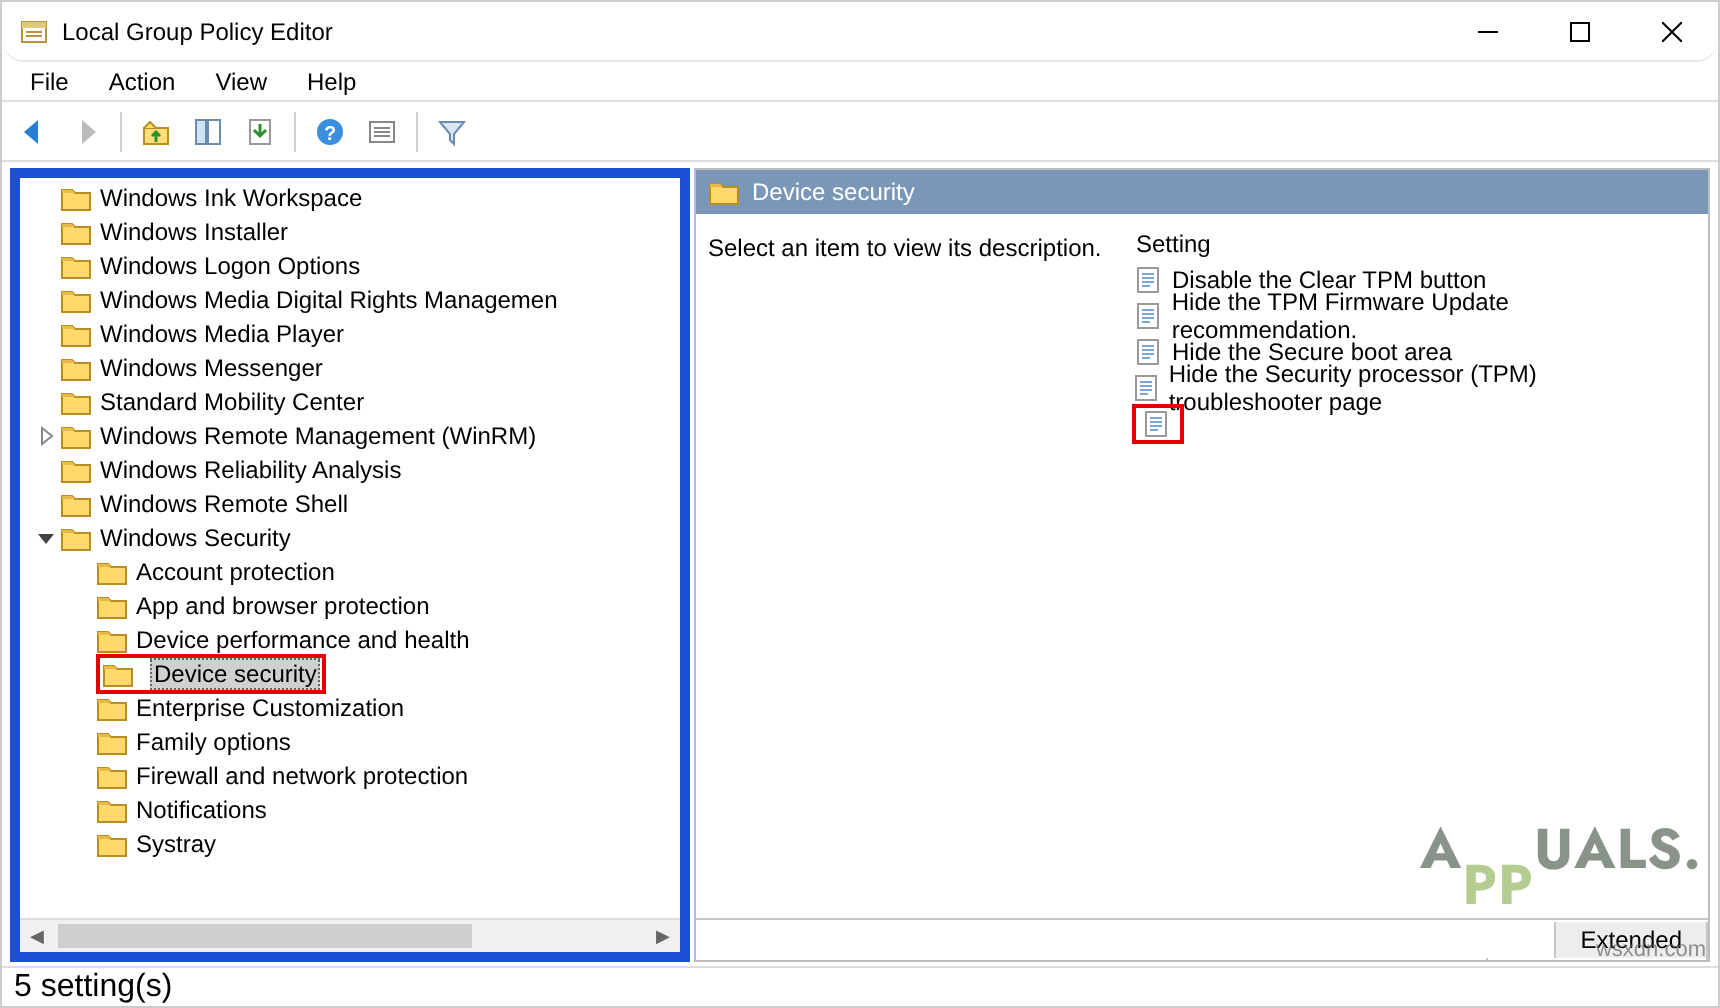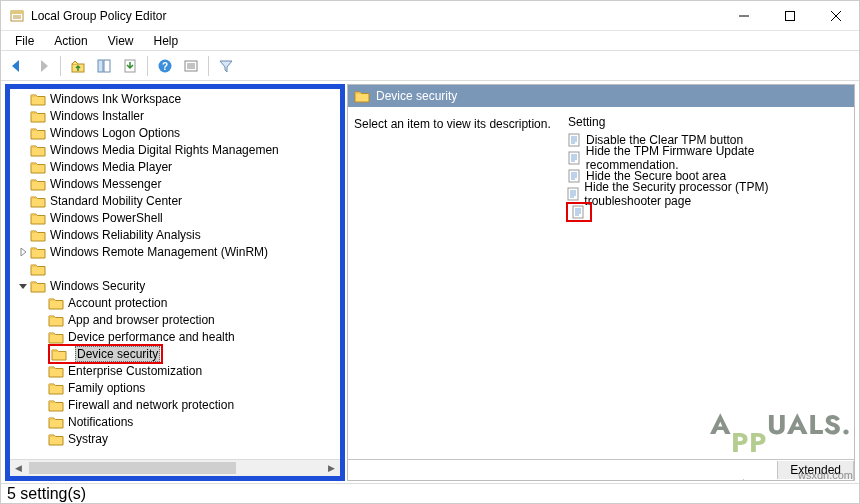--- a/index.html
+++ b/index.html
@@ -16,20 +16,21 @@
       position: relative;
     }
     
     .titlebar {
       display: flex;
       align-items: center;
       height: 30px;
       padding: 0 0 0 8px;
       background: #fff;
       border-bottom: 1px solid #e5e5e5;
+      border-radius: 11px;
     }
     .titlebar .app-icon {
       width: 16px; height: 16px;
       margin-right: 6px;
       display: inline-flex; align-items:center; justify-content:center;
     }
     .titlebar .title { flex: 0 0 auto; }
     .titlebar .spacer { flex: 1; }
     .win-controls { display: flex; height: 100%; }
     .win-btn {
@@ -377,51 +378,45 @@
               </svg></span>
             <span class="label">Windows Messenger</span>
           </div>
           <div class="tree-row indent-0">
             <span class="folder-ico"><svg width="16" height="14" viewBox="0 0 16 14">
                 <path d="M1 3 L6 3 L7.5 4.5 L15 4.5 L15 13 L1 13 Z" fill="#ffd96b" stroke="#b98e20"></path>
                 <path d="M1 3 L6 3 L7.5 4.5 L1 4.5 Z" fill="#e8b84a"></path>
               </svg></span>
             <span class="label">Standard Mobility Center</span>
           </div>
-          <div class="tree-row indent-0">
-            <span class="folder-ico"><svg width="16" height="14" viewBox="0 0 16 14">
-                <path d="M1 3 L6 3 L7.5 4.5 L15 4.5 L15 13 L1 13 Z" fill="#ffd96b" stroke="#b98e20"></path>
-                <path d="M1 3 L6 3 L7.5 4.5 L1 4.5 Z" fill="#e8b84a"></path>
-              </svg></span>
-            <span class="label">Windows PowerShell</span>
-          </div>
-          <div class="tree-row indent-0">
-            <span class="folder-ico"><svg width="16" height="14" viewBox="0 0 16 14">
-                <path d="M1 3 L6 3 L7.5 4.5 L15 4.5 L15 13 L1 13 Z" fill="#ffd96b" stroke="#b98e20"></path>
-                <path d="M1 3 L6 3 L7.5 4.5 L1 4.5 Z" fill="#e8b84a"></path>
-              </svg></span>
-            <span class="label">Windows Reliability Analysis</span>
-          </div>
           <div class="tree-row indent-0 has-twisty">
             <span class="twisty">
               <svg width="10" height="10" viewBox="0 0 10 10">
                 <path d="M3 1 L8 5 L3 9 Z" fill="none" stroke="#888"></path>
               </svg>
             </span>
             <span class="folder-ico"><svg width="16" height="14" viewBox="0 0 16 14">
                 <path d="M1 3 L6 3 L7.5 4.5 L15 4.5 L15 13 L1 13 Z" fill="#ffd96b" stroke="#b98e20"></path>
                 <path d="M1 3 L6 3 L7.5 4.5 L1 4.5 Z" fill="#e8b84a"></path>
               </svg></span>
             <span class="label">Windows Remote Management (WinRM)</span>
           </div>
           <div class="tree-row indent-0">
             <span class="folder-ico"><svg width="16" height="14" viewBox="0 0 16 14">
                 <path d="M1 3 L6 3 L7.5 4.5 L15 4.5 L15 13 L1 13 Z" fill="#ffd96b" stroke="#b98e20"></path>
                 <path d="M1 3 L6 3 L7.5 4.5 L1 4.5 Z" fill="#e8b84a"></path>
               </svg></span>
+            <span class="label">Windows Reliability Analysis</span>
+          </div>
+          <div class="tree-row indent-0">
+            <span class="folder-ico"><svg width="16" height="14" viewBox="0 0 16 14">
+                <path d="M1 3 L6 3 L7.5 4.5 L15 4.5 L15 13 L1 13 Z" fill="#ffd96b" stroke="#b98e20"></path>
+                <path d="M1 3 L6 3 L7.5 4.5 L1 4.5 Z" fill="#e8b84a"></path>
+              </svg></span>
+            <span class="label">Windows Remote Shell</span>
           </div>
           <div class="tree-row indent-0 has-twisty">
             <span class="twisty">
               <svg width="10" height="10" viewBox="0 0 10 10">
                 <path d="M1 3 L9 3 L5 8 Z" fill="#444"></path>
               </svg>
             </span>
             <span class="folder-ico"><svg width="16" height="14" viewBox="0 0 16 14">
                 <path d="M1 3 L6 3 L7.5 4.5 L15 4.5 L15 13 L1 13 Z" fill="#ffd96b" stroke="#b98e20"></path>
                 <path d="M1 3 L6 3 L7.5 4.5 L1 4.5 Z" fill="#e8b84a"></path>

